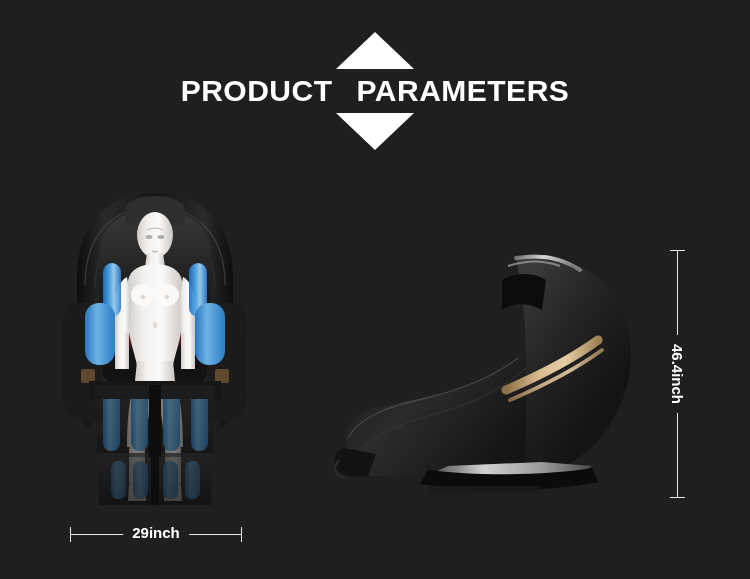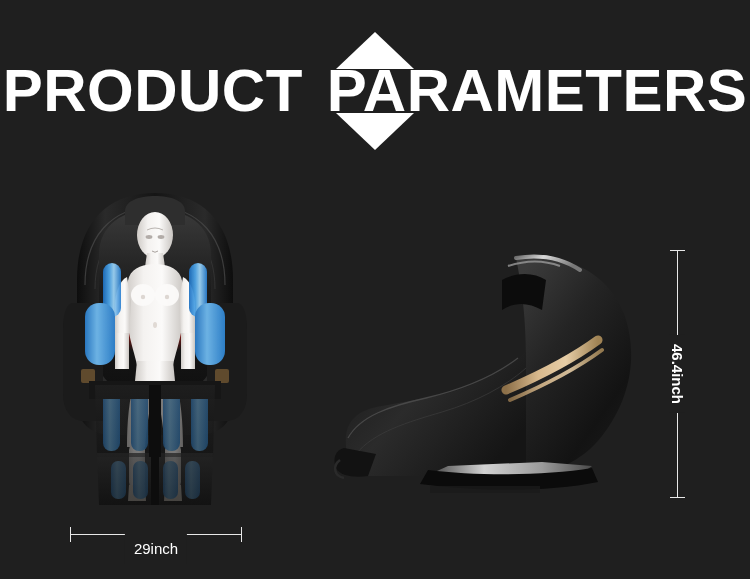--- a/index.html
+++ b/index.html
@@ -43,21 +43,21 @@
     top: 85px;
     border-top: 37px solid #ffffff;
   }
   #title-text {
     position: absolute;
     left: 0;
     top: 40px;
     width: 750px;
     text-align: center;
     color: #ffffff;
-    font-size: 60px;
+    font-size: 30px;
     font-weight: 700;
     letter-spacing: 0.5px;
     line-height: 46px;
     white-space: nowrap;
   }
   #title-text .word-gap { display: inline-block; width: 24px; }
 
   
   .chair-wrap { position: absolute; }
 
@@ -81,24 +81,23 @@
   }
   .dim-h .dim-label {
     position: absolute;
     top: -8px;
     left: 50%;
     transform: translateX(-50%);
     background: #1f1f1f;
     padding: 0 9px;
     color: #ffffff;
     font-size: 15px;
-    font-weight: 400;
+    font-weight: 700;
     line-height: 30px;
     white-space: nowrap;
-    margin-top: 16px;
   }
 
   .dim-v {
     position: absolute;
     width: 16px;
   }
   .dim-v .rule {
     position: absolute;
     left: 8px;
     width: 1px;

